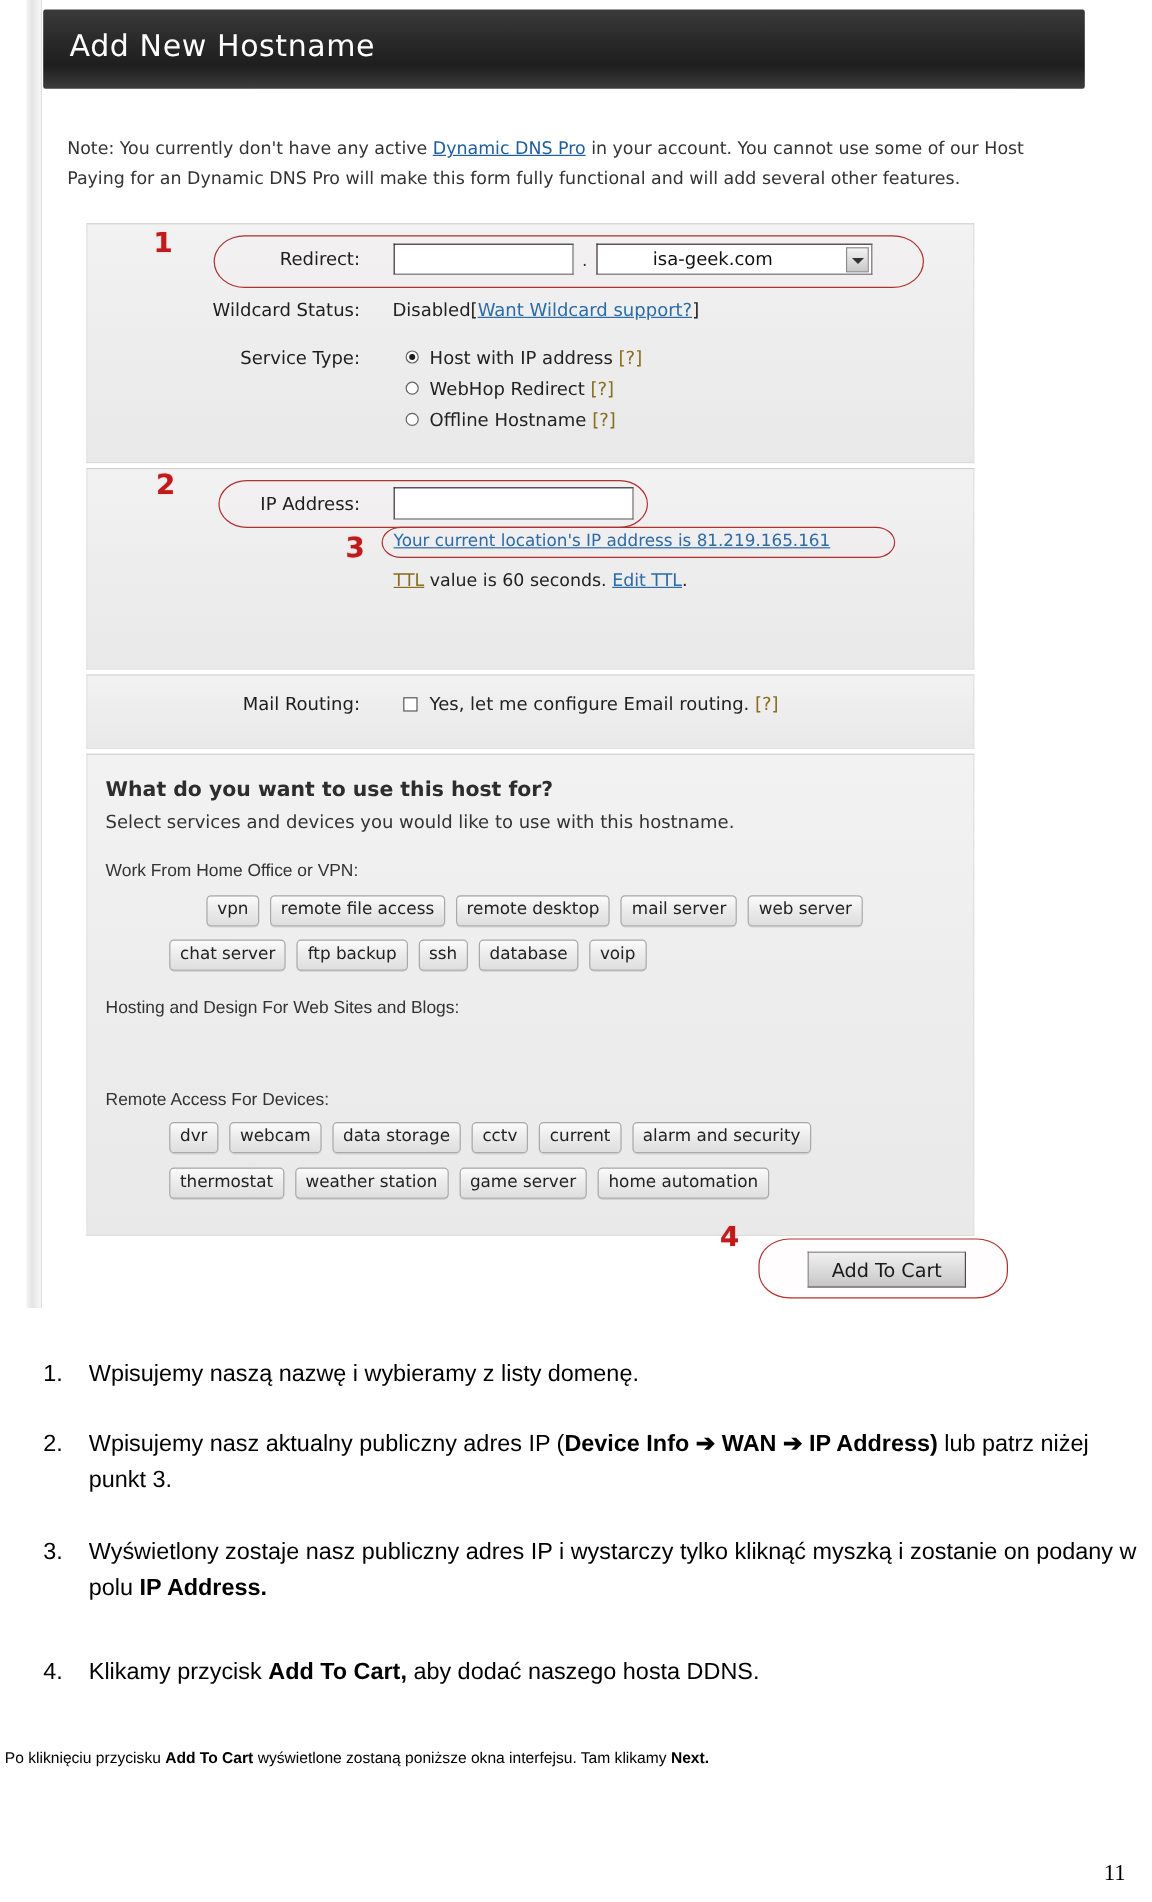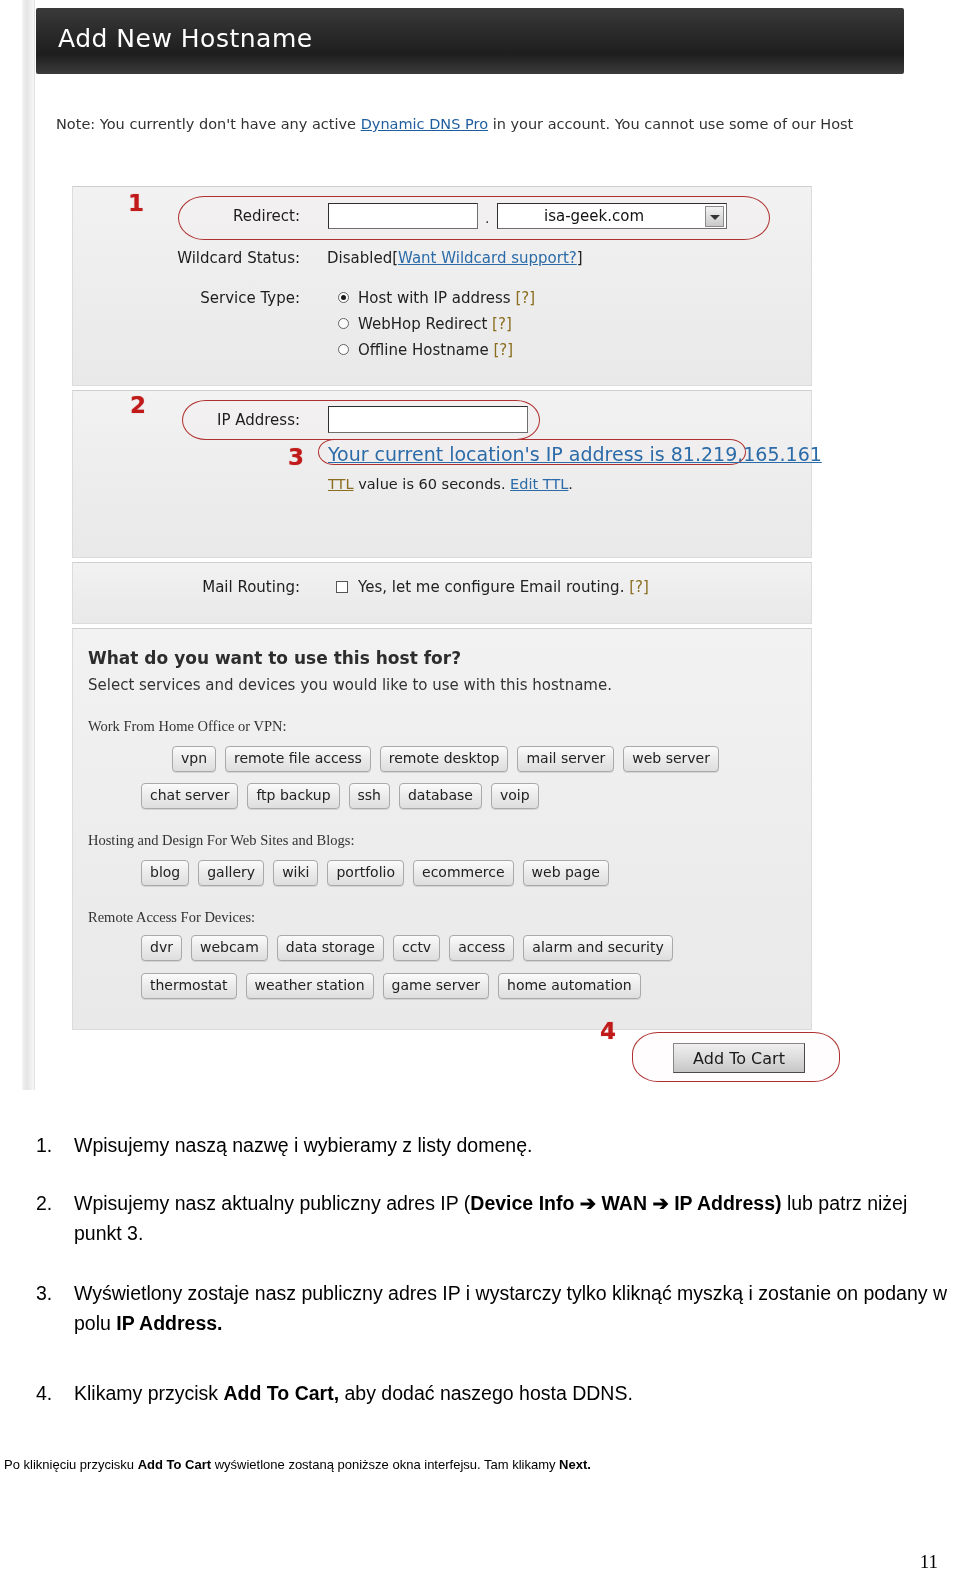--- a/index.html
+++ b/index.html
@@ -187,21 +187,21 @@
 
   a.lnk { color: #1f5e9e; text-decoration: underline; }
   a.lnk2 { color: #2b6ba8; text-decoration: underline; }
   .qm { color: #8a6d1e; }
 
   
   .taglabel {
     position: absolute;
     font-size: 14.5px;
     color: #333;
-    font-family: Liberation Serif, serif;
+    font-family: Liberation Sans, sans-serif;
   }
   .tagrow { position: absolute; display: flex; gap: 9px; align-items: center; }
   .tag {
     display: inline-block;
     font-size: 14px;
     font-family: "DejaVu Sans", sans-serif;
     color: #222;
     background: linear-gradient(to bottom,#fbfbfb 0%,#ececec 45%,#dedede 100%);
     border: 1px solid #a9a9a9;
     border-radius: 4px;
@@ -274,20 +274,21 @@
 
   <div class="gutter2"></div>
   <div class="gutter"></div>
 
   <div class="titlebar">
     <span class="tt">Add New Hostname</span>
   </div>
 
   <div class="note">
     <div><span>Note: You currently don't have any active </span><a class="lnk" href="#">Dynamic DNS Pro</a><span> in your account. You cannot use some of our Host</span></div>
+    <div>Paying for an Dynamic DNS Pro will make this form fully functional and will add several other features.</div>
   </div>
 
   <div class="panel" id="panel-host"></div>
 
   <div class="callout" style="left:128px; top:190px;">1</div>
 
   <div class="hl" style="left:178px; top:196px; width:592px; height:44px;"></div>
 
   <div class="row lbl" style="left:150px; top:207px; width:150px;">Redirect:</div>
   <input class="tinput" style="left: 328px; top: 203px; width: 150px; height: 26px; padding-left: 4px; font-size: 14px;" placeholder="">
@@ -326,21 +327,21 @@
 
   <div class="callout" style="left:130px; top:392px;">2</div>
 
   <div class="hl" style="left:182px; top:400px; width:358px; height:40px;"></div>
 
   <div class="row lbl" style="left:150px; top:411px; width:150px;">IP Address:</div>
   <input class="tinput" style="left: 328px; top: 406px; width: 200px; height: 27px; padding-left: 4px; font-size: 14px;">
 
   <div class="callout" style="left:288px; top:444px;">3</div>
   <div class="hl" style="left:318px; top:439px; width:428px; height:26px; border-radius:16px/13px;"></div>
-  <a class="lnk2" href="#" style="position:absolute; left:328px; top:443px; font-size:19px; font-family:'DejaVu Sans',sans-serif;text-align:right;">Your current location's IP address is 81.219.165.161</a>
+  <a class="lnk2" href="#" style="position:absolute; left:328px; top:443px; font-size:14px; font-family:'DejaVu Sans',sans-serif;text-align:right;">Your current location's IP address is 81.219.165.161</a>
 
   <div class="row" style="left:328px; top:476px; font-size:14.5px;">
     <a class="lnk" href="#" style="color:#8a6d1e;">TTL</a><span> value is 60 seconds. </span><a class="lnk2" href="#">Edit TTL</a><span>.</span>
   </div>
 
   <div class="panel" id="panel-mail"></div>
   <div class="row lbl" style="left:150px; top:578px; width:150px;">Mail Routing:</div>
   <div class="cbox" style="left:336px; top:581px;"></div>
   <div class="row" style="left:358px; top:578px;">
     <span>Yes, let me configure Email routing.</span>
@@ -362,36 +363,28 @@
   </div>
   <div class="tagrow" style="left:141px; top:783px;">
     <span class="tag">chat server</span>
     <span class="tag">ftp backup</span>
     <span class="tag">ssh</span>
     <span class="tag">database</span>
     <span class="tag">voip</span>
   </div>
 
   <div class="taglabel" style="left:88px; top:832px;">Hosting and Design For Web Sites and Blogs:</div>
-  <div class="tagrow" style="left:141px; top:860px;">
-    <span class="tag">blog</span>
-    <span class="tag">gallery</span>
-    <span class="tag">wiki</span>
-    <span class="tag">portfolio</span>
-    <span class="tag">ecommerce</span>
-    <span class="tag">web page</span>
-  </div>
 
   <div class="taglabel" style="left:88px; top:909px;">Remote Access For Devices:</div>
   <div class="tagrow" style="left:141px; top:935px;">
     <span class="tag">dvr</span>
     <span class="tag">webcam</span>
     <span class="tag">data storage</span>
     <span class="tag">cctv</span>
-    <span class="tag">access</span>
+    <span class="tag">current</span>
     <span class="tag">alarm and security</span>
   </div>
   <div class="tagrow" style="left:141px; top:973px;">
     <span class="tag">thermostat</span>
     <span class="tag">weather station</span>
     <span class="tag">game server</span>
     <span class="tag">home automation</span>
   </div>
 
   <div class="callout" style="left:600px; top:1018px;">4</div>

